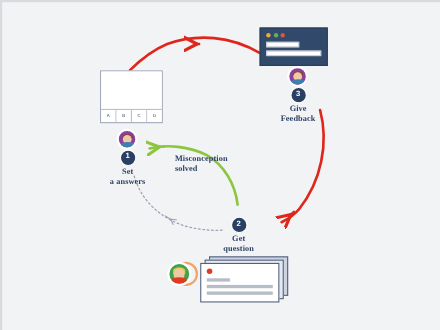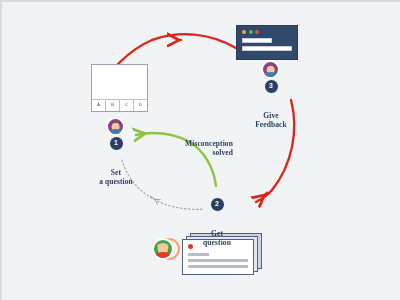--- a/index.html
+++ b/index.html
@@ -216,39 +216,39 @@
     border: 1.5px solid #ffffff;
     color: #ffffff;
     font-family: "Liberation Sans", sans-serif;
     font-size: 7px;
     font-weight: bold;
     line-height: 11px;
     text-align: center;
     margin: 0 auto;
   }
   .step-label {
-    margin-top: 18px;
+    margin-top: 1px;
     font-family: "Liberation Serif", "DejaVu Serif", serif;
     font-size: 7.5px;
     font-weight: bold;
     color: #2a3f63;
     line-height: 8.5px;
     white-space: pre-line;
     letter-spacing: 0.1px;
   }
   .step.s1 { left: 82px;  top: 136px; width: 68px; }
   .step.s2 { left: 183px; top: 197px; width: 68px; }
   .step.s3 { left: 237px; top: 79px;  width: 68px; }
 
   .callout {
     position: absolute;
     left: 159px;
     top: 140px;
     width: 74px;
-    text-align: right;
+    text-align: left;
     font-family: "Liberation Serif", "DejaVu Serif", serif;
     font-size: 7.5px;
     font-weight: bold;
     color: #2a3f63;
     line-height: 8.5px;
     white-space: pre-line;
     letter-spacing: 0.1px;
   }
 </style>
 </head>
@@ -330,21 +330,21 @@
   </div>
   <div class="avatar purple a-step3">
     <div class="hair"></div>
     <div class="face"></div>
     <div class="body"></div>
   </div>
 
   <div class="step s1">
     <div class="step-badge">1</div>
     <div class="step-label">Set
-a question</div>
+a answers</div>
   </div>
   <div class="step s2">
     <div class="step-badge">2</div>
     <div class="step-label">Get
 question</div>
   </div>
   <div class="step s3">
     <div class="step-badge">3</div>
     <div class="step-label">Give
 Feedback</div>

